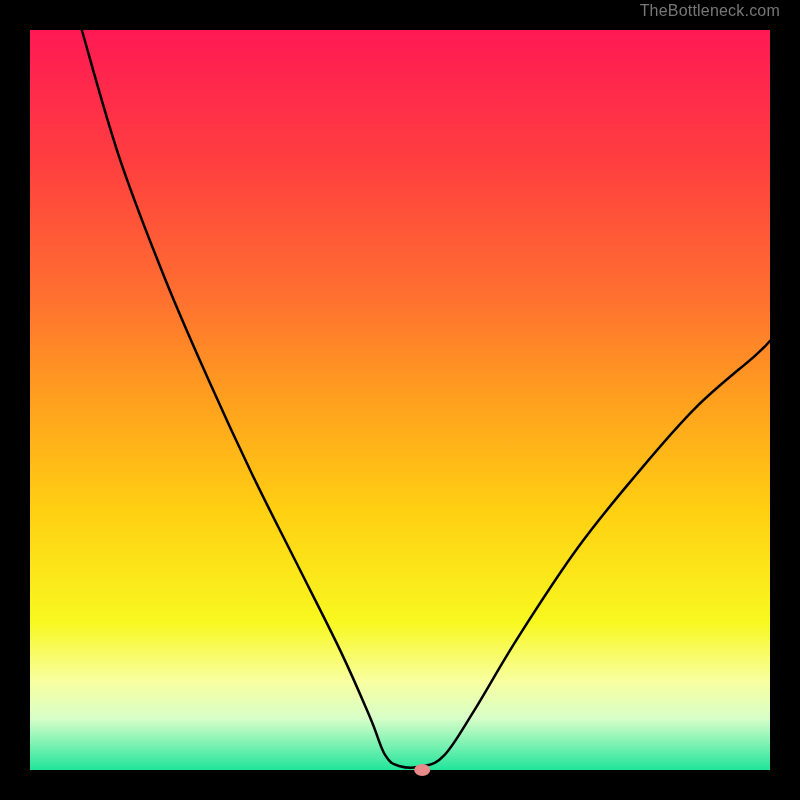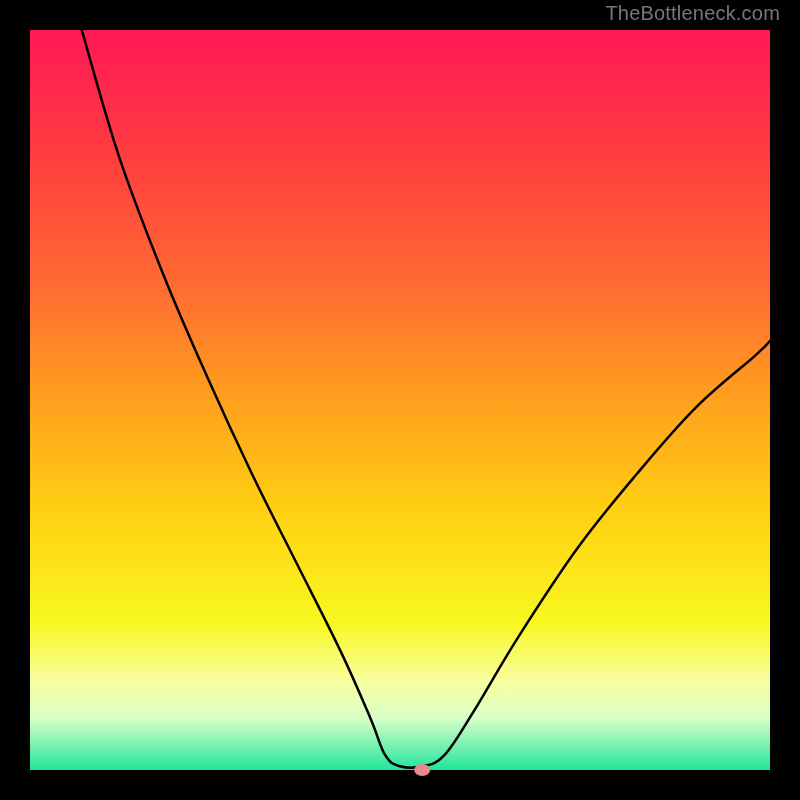--- a/index.html
+++ b/index.html
@@ -15,21 +15,21 @@
     position: relative;
     width: 800px;
     height: 800px;
     background: #000;
   }
   .watermark {
     position: absolute;
     top: 2px;
     right: 20px;
     color: #777;
-    font-size: 20px;
+    font-size: 16px;
     font-weight: 500;
     letter-spacing: 0.2px;
     z-index: 5;
   }
   svg {
     position: absolute;
     top: 0;
     left: 0;
   }
 </style>

